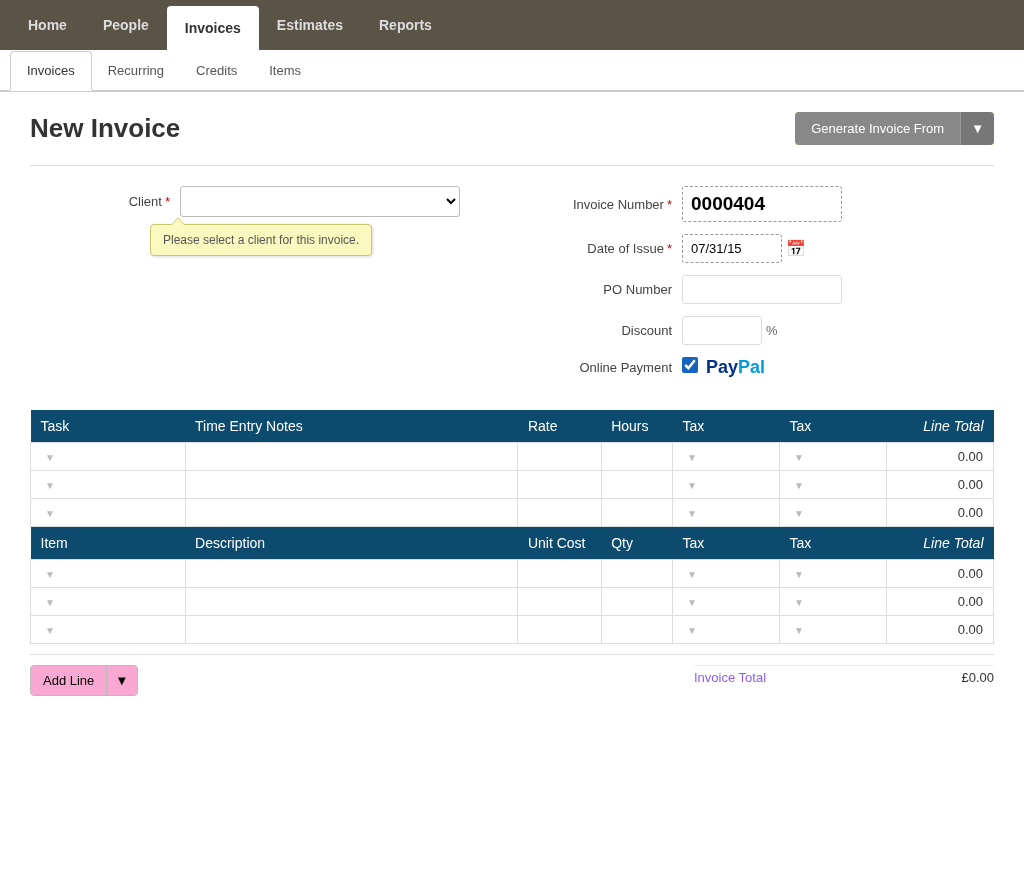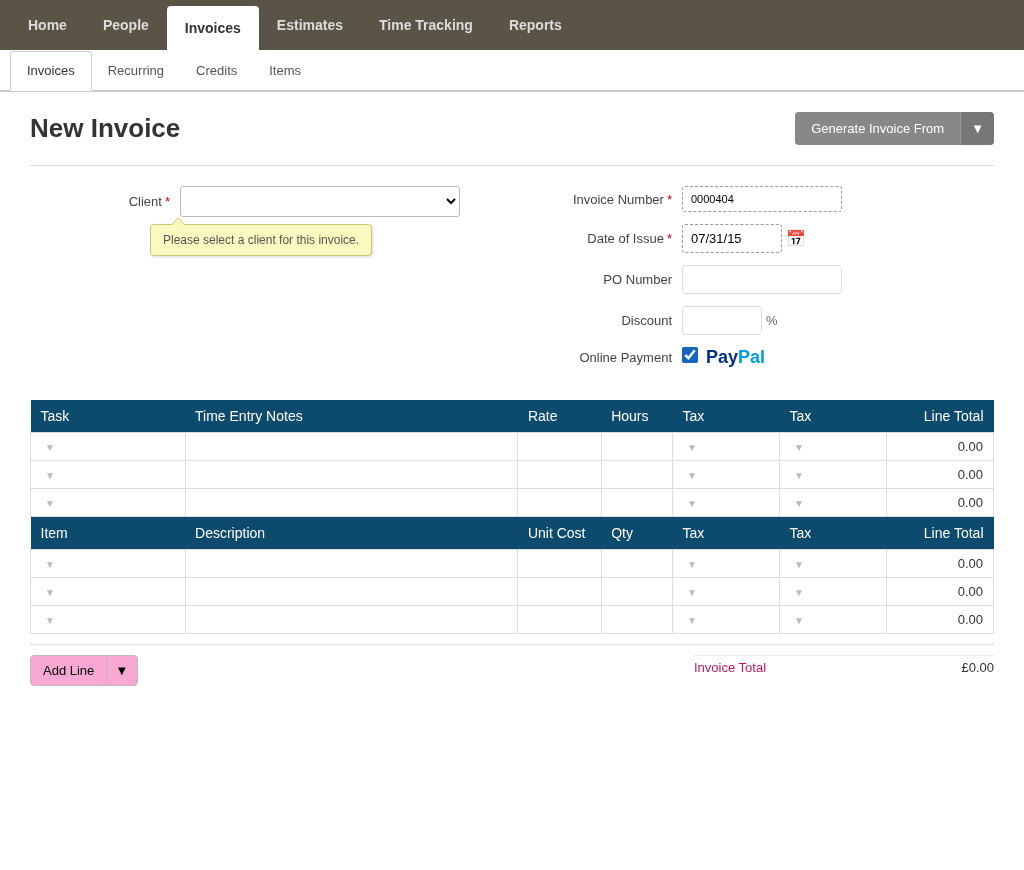--- a/index.html
+++ b/index.html
@@ -53,21 +53,21 @@
     .form-label { text-align: right; width: 140px; font-weight: normal; color: #444; margin-right: 10px; flex-shrink: 0; }
     .form-label .required { color: #c00; margin-left: 3px; }
 
     .client-select {
       flex: 1; padding: 6px 8px; border: 1px solid #bbb; border-radius: 3px;
       background: #fff; font-size: 13px; appearance: auto; max-width: 280px;
     }
 
     .text-input {
       padding: 6px 8px; border: 1px dashed #999; border-radius: 3px;
-      font-size: 11px; width: 160px;
+      font-size: 19px; width: 160px; font-weight: bold;
     }
 
     .date-input-wrap { display: flex; align-items: center; gap: 4px; }
     .date-input { padding: 6px 8px; border: 1px dashed #999; border-radius: 3px; font-size: 13px; width: 100px; }
     .calendar-icon { font-size: 16px; color: #777; cursor: pointer; }
 
     .po-input { padding: 6px 8px; border: 1px solid #ddd; border-radius: 3px; font-size: 13px; width: 160px; }
 
     .discount-wrap { display: flex; align-items: center; gap: 4px; }
     .discount-input { padding: 6px 8px; border: 1px solid #ddd; border-radius: 3px; font-size: 13px; width: 80px; }
@@ -96,46 +96,45 @@
       border-left: 6px solid transparent; border-right: 6px solid transparent;
       border-bottom: 7px solid #fafac0;
     }
 
     
     .invoice-table { width: 100%; border-collapse: collapse; margin-bottom: 0; }
     .invoice-table th {
       background: #0c4a6e; color: #fff; padding: 8px 10px;
       text-align: left; font-size: 14px; font-weight: normal;
     }
-    .invoice-table th.right { text-align: right; }
+    .invoice-table th.right { text-align: right; font-style: italic; }
     .invoice-table td { border: 1px solid #ddd; padding: 6px 10px; font-size: 13px; background: #fff; }
     .invoice-table td.right { text-align: right; color: #333; }
 
     
     .bottom-section { display: flex; justify-content: space-between; align-items: flex-start; border-top: 1px solid #ddd; padding-top: 10px; }
     .add-line-btn { display: flex; align-items: center; background: #f9a8d4; border: 1px solid #bbb; border-radius: 4px; cursor: pointer; overflow: hidden; }
     .add-line-btn .main-part { padding: 7px 12px; font-size: 13px; }
     .add-line-btn .dropdown-part { padding: 7px 8px; border-left: 1px solid #bbb; }
 
     .totals-section { text-align: right; min-width: 300px; }
     .totals-row { display: flex; justify-content: space-between; padding: 4px 0; border-top: 1px solid #eee; }
-    .totals-label { font-size: 13px; color: #be185d; padding-right: 20px; }
+    .totals-label { font-size: 13px; color: #8b5cf6; padding-right: 20px; }
     .totals-value { font-size: 13px; color: #333; min-width: 80px; text-align: right; }
 
     .table-row-cell-chevron { color: #bbb; font-size: 10px; padding-left: 4px; }
   </style>
 </head>
 <body>
 
 <nav class="top-nav">
   <a>Home</a>
   <a>People</a>
   <a class="active">Invoices</a>
   <a>Estimates</a>
-  <a>Time Tracking</a>
   <a>Reports</a>
 </nav>
 
 <nav class="sub-nav">
   <a class="active">Invoices</a>
   <a>Recurring</a>
   <a>Credits</a>
   <a>Items</a>
 </nav>
 

